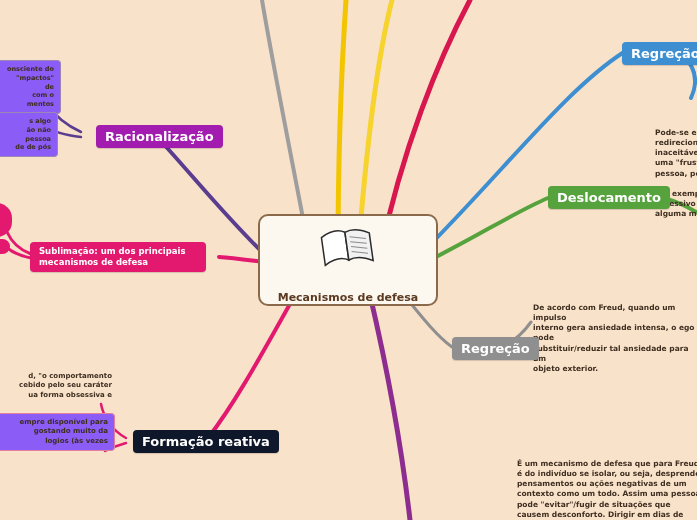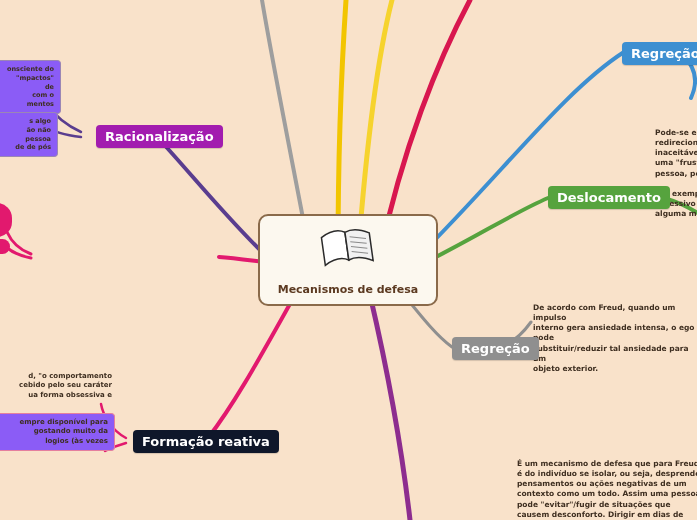--- a/index.html
+++ b/index.html
@@ -4,21 +4,21 @@
 <style>
   html,body{margin:0;padding:0;}
   body{font-family:"DejaVu Sans", sans-serif; overflow:hidden;}
   .stage{position:relative;width:697px;height:520px;background:#f9e2ca;overflow:hidden;}
   .curves{position:absolute;left:0;top:0;z-index:1;}
   .node-label{position:absolute;z-index:3;color:#fff;font-weight:bold;font-size:13px;
     padding:4px 9px;border-radius:4px;white-space:nowrap;box-shadow:0 1px 1px rgba(0,0,0,.15);cursor:pointer;}
   .node-label.multiline{white-space:normal;width:158px;font-size:8.5px;line-height:1.3;}
   .center-node{position:absolute;z-index:4;left:258px;top:214px;width:180px;height:92px;
     background:#fcf8ef;border:2px solid #8a6a4a;border-radius:10px;box-sizing:border-box;
-    display:flex;flex-direction:column;align-items:center;justify-content:flex-end;padding-bottom:8px;cursor:pointer;}
+    display:flex;flex-direction:column;align-items:center;justify-content:flex-end;cursor:pointer;}
   .center-node .book{position:absolute;top:8px;left:50%;transform:translateX(-50%);}
   .center-title{font-size:11px;font-weight:bold;color:#5c3a21;}
   .note{position:absolute;z-index:2;font-size:7.5px;font-weight:bold;color:#3e2e20;
     line-height:1.35;white-space:pre-line;}
   .note.right-cut{width:130px;}
   .note-box{position:absolute;z-index:3;background:#8b5cf6;font-size:6.5px;font-weight:bold;
     color:#3e2e20;line-height:1.35;white-space:pre-line;text-align:right;
     padding:4px 6px;border:1px solid #9b86b5;border-left:none;border-radius:0 4px 4px 0;}
   .note-box.pinkish{border-color:#e57f9e;font-size:7px;}
   .blob{position:absolute;z-index:3;background:#e2196e;}
@@ -68,20 +68,21 @@
   </div>
 
   <div class="node-label" style="left: 622px; top: 42px; background-color: rgb(61, 143, 209);">Regreção</div>
 
   <div class="node-label" style="left: 548px; top: 186px; background-color: rgb(86, 163, 62); text-align: right;">Deslocamento</div>
 
   <div class="node-label" style="left: 452px; top: 337px; background-color: rgb(143, 143, 143);">Regreção</div>
 
   <div class="node-label" style="left: 96px; top: 125px; background-color: #a21caf;">Racionalização</div>
 
+  <div class="node-label multiline" style="left: 30px; top: 242px; background-color: rgb(226, 25, 110);">Sublimação: um dos principais mecanismos de defesa</div>
 
   <div class="node-label" style="left: 133px; top: 430px; background-color: #0f172a;">Formação reativa</div>
 
   <div class="blob" style="left:-18px;top:203px;width:30px;height:34px;border-radius:16px;"></div>
   <div class="blob" style="left:-14px;top:239px;width:24px;height:15px;border-radius:8px;"></div>
 
   <div class="note right-cut" style="left:655px;top:128px;">Pode-se en
 redireciona
 inaceitáveis
 uma "frusta

